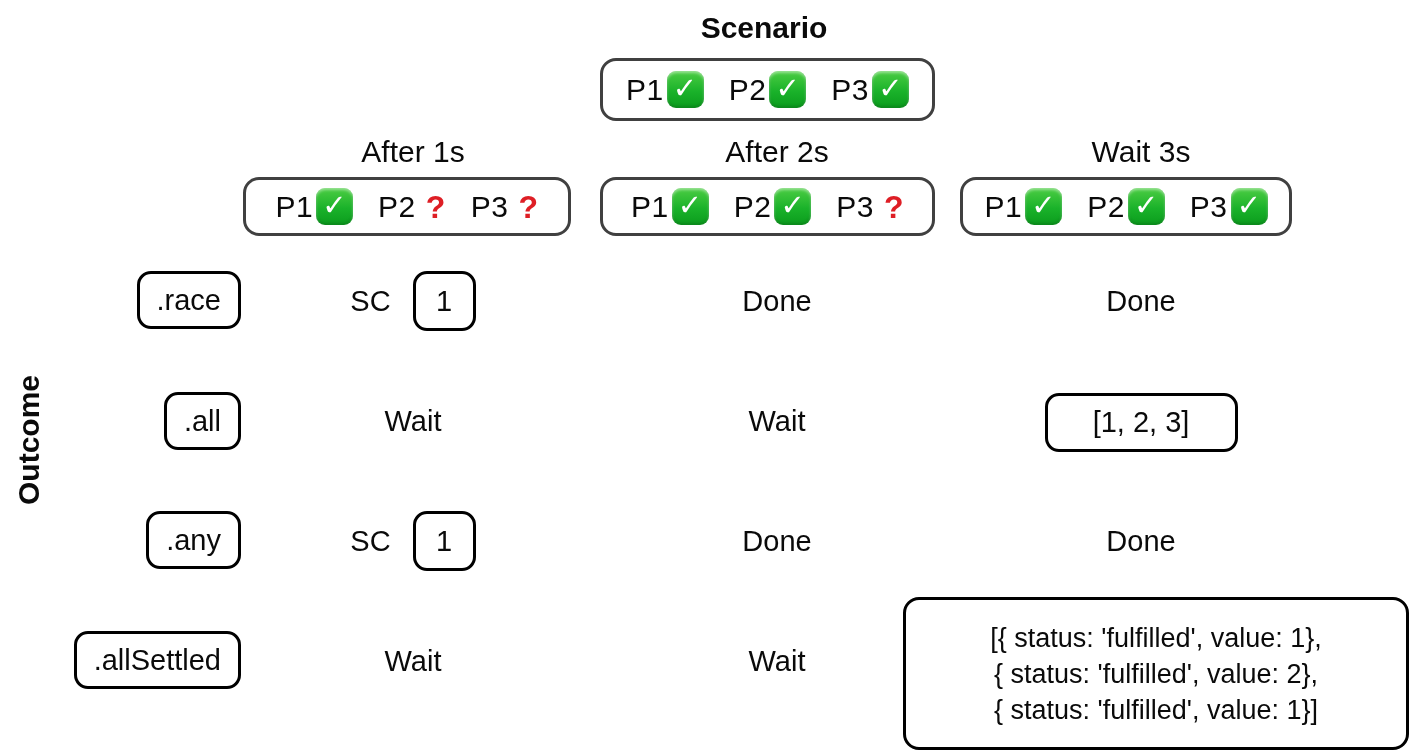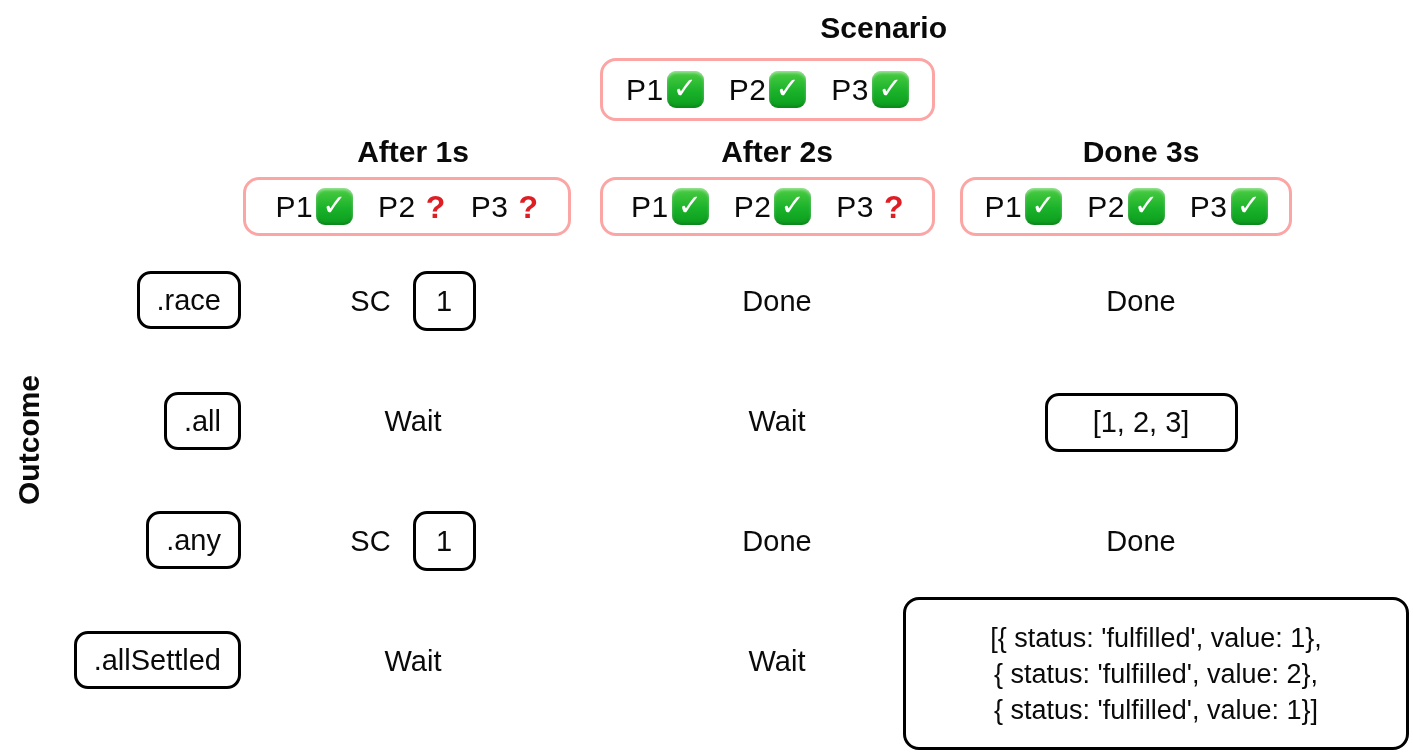--- a/index.html
+++ b/index.html
@@ -1,25 +1,25 @@
 <!DOCTYPE html>
 <html><head>
 <meta charset="utf-8">
 <style>
   html,body{margin:0;padding:0;background:#ffffff;}
   .canvas{
     position:relative;width:1413px;height:753px;background:#ffffff;
     font-family:"Liberation Sans","DejaVu Sans",sans-serif;color:#0a0a0a;overflow:hidden;
   }
   .title{position:absolute;text-align:center;font-weight:bold;font-size:30px;white-space:nowrap;}
-  .scenario-title{left:607px;top:11px;width:340px;text-align:right;}
-  .col-header{position:absolute;top:135px;width:340px;text-align:center;font-weight:bold;font-size:30px;}
+  .scenario-title{left:594px;top:11px;width:340px;}
+  .col-header{position:absolute;top:135px;width:340px;text-align:center;font-weight:normal;font-size:30px;}
   .h1{left:243px;}.h2{left:607px;}.h3{left:971px;}
 
-  .box{position:absolute;border:3px solid #fca5a5;border-radius:16px;
+  .box{position:absolute;border:3px solid #404040;border-radius:16px;
        display:flex;align-items:center;justify-content:center;gap:25px;background:#fff;box-sizing:border-box;}
   .scenario-box{left:600px;top:58px;width:335px;height:63px;}
   .status-box{top:177px;height:59px;}
   .b1{left:243px;width:328px;}
   .b2{left:600px;width:335px;}
   .b3{left:960px;width:332px;}
 
   .chip{display:inline-flex;align-items:center;font-size:30px;letter-spacing:.5px;}
   .icon{display:inline-flex;align-items:center;justify-content:center;}
   .icon.check{
@@ -77,21 +77,21 @@
       <span class="icon check"></span>
     </span>
     <span class="chip">
       <span>P3</span>
       <span class="icon check"></span>
     </span>
   </div>
 
   <div class="col-header h1">After 1s</div>
   <div class="col-header h2">After 2s</div>
-  <div class="col-header h3">Done 3s</div>
+  <div class="col-header h3">Wait 3s</div>
 
   <div class="box status-box b1">
     <span class="chip">
       <span>P1</span>
       <span class="icon check"></span>
     </span>
     <span class="chip">
       <span>P2</span>
       <span class="icon qmark"></span>
     </span>

